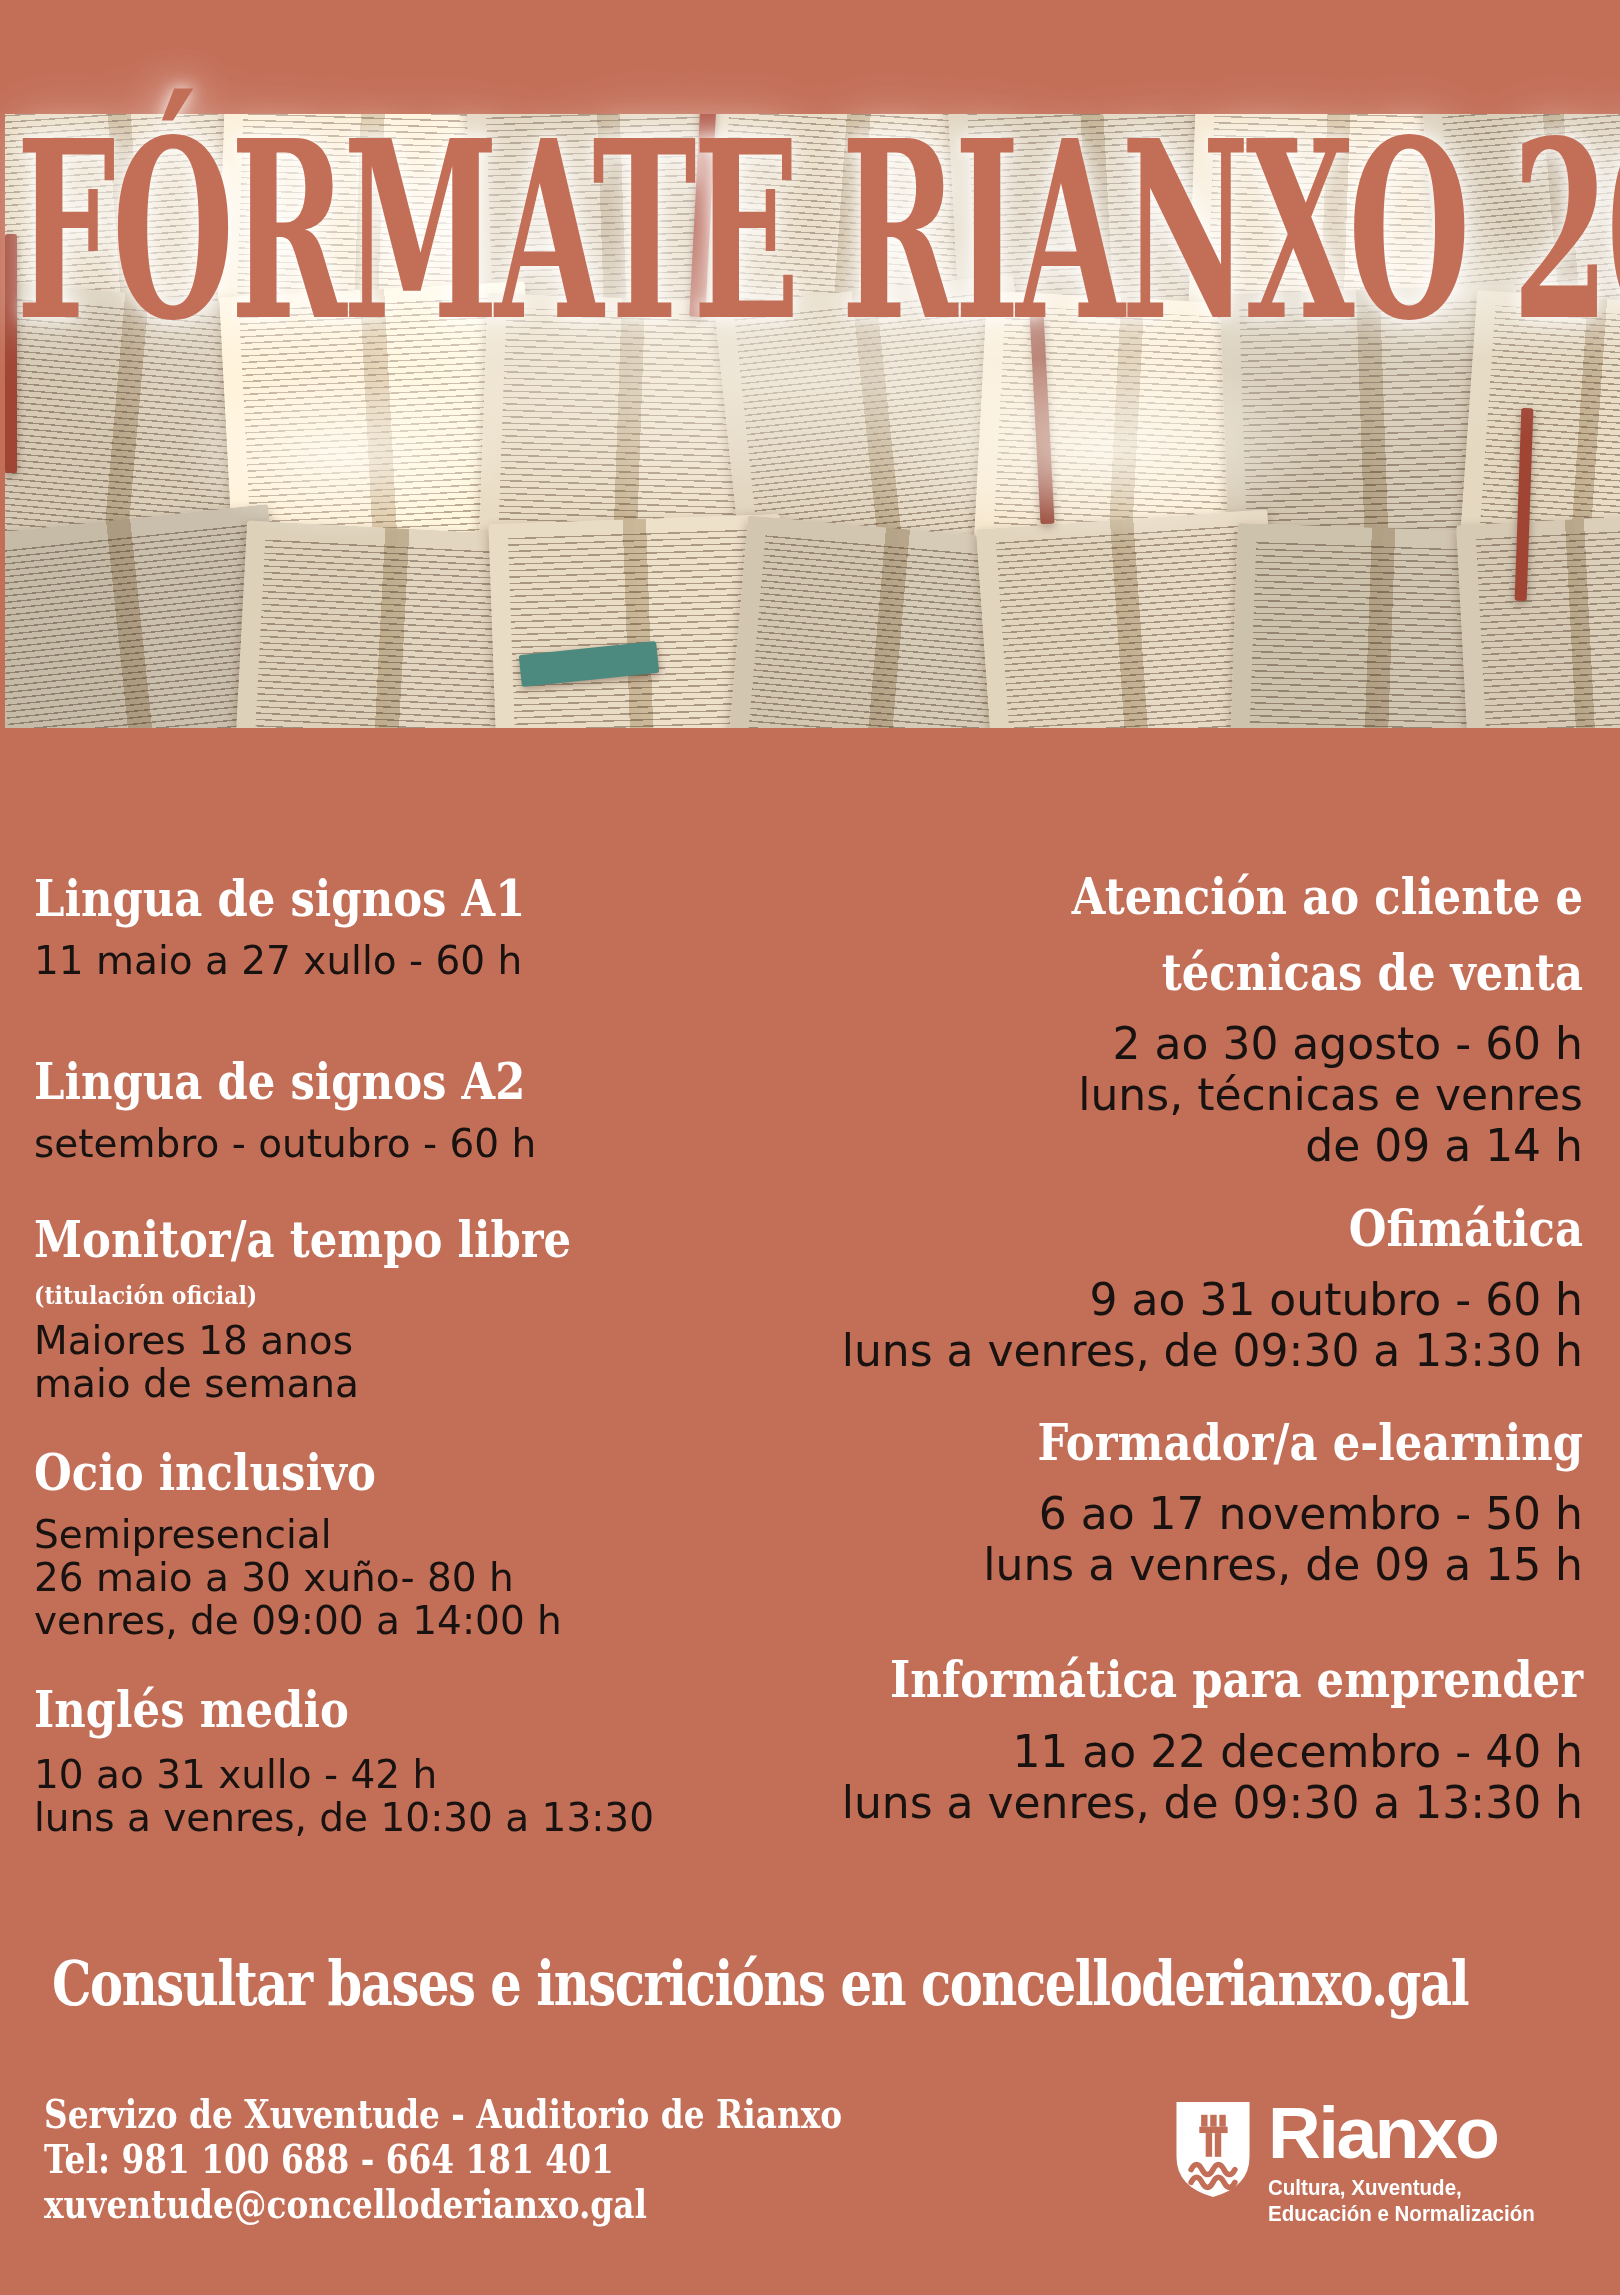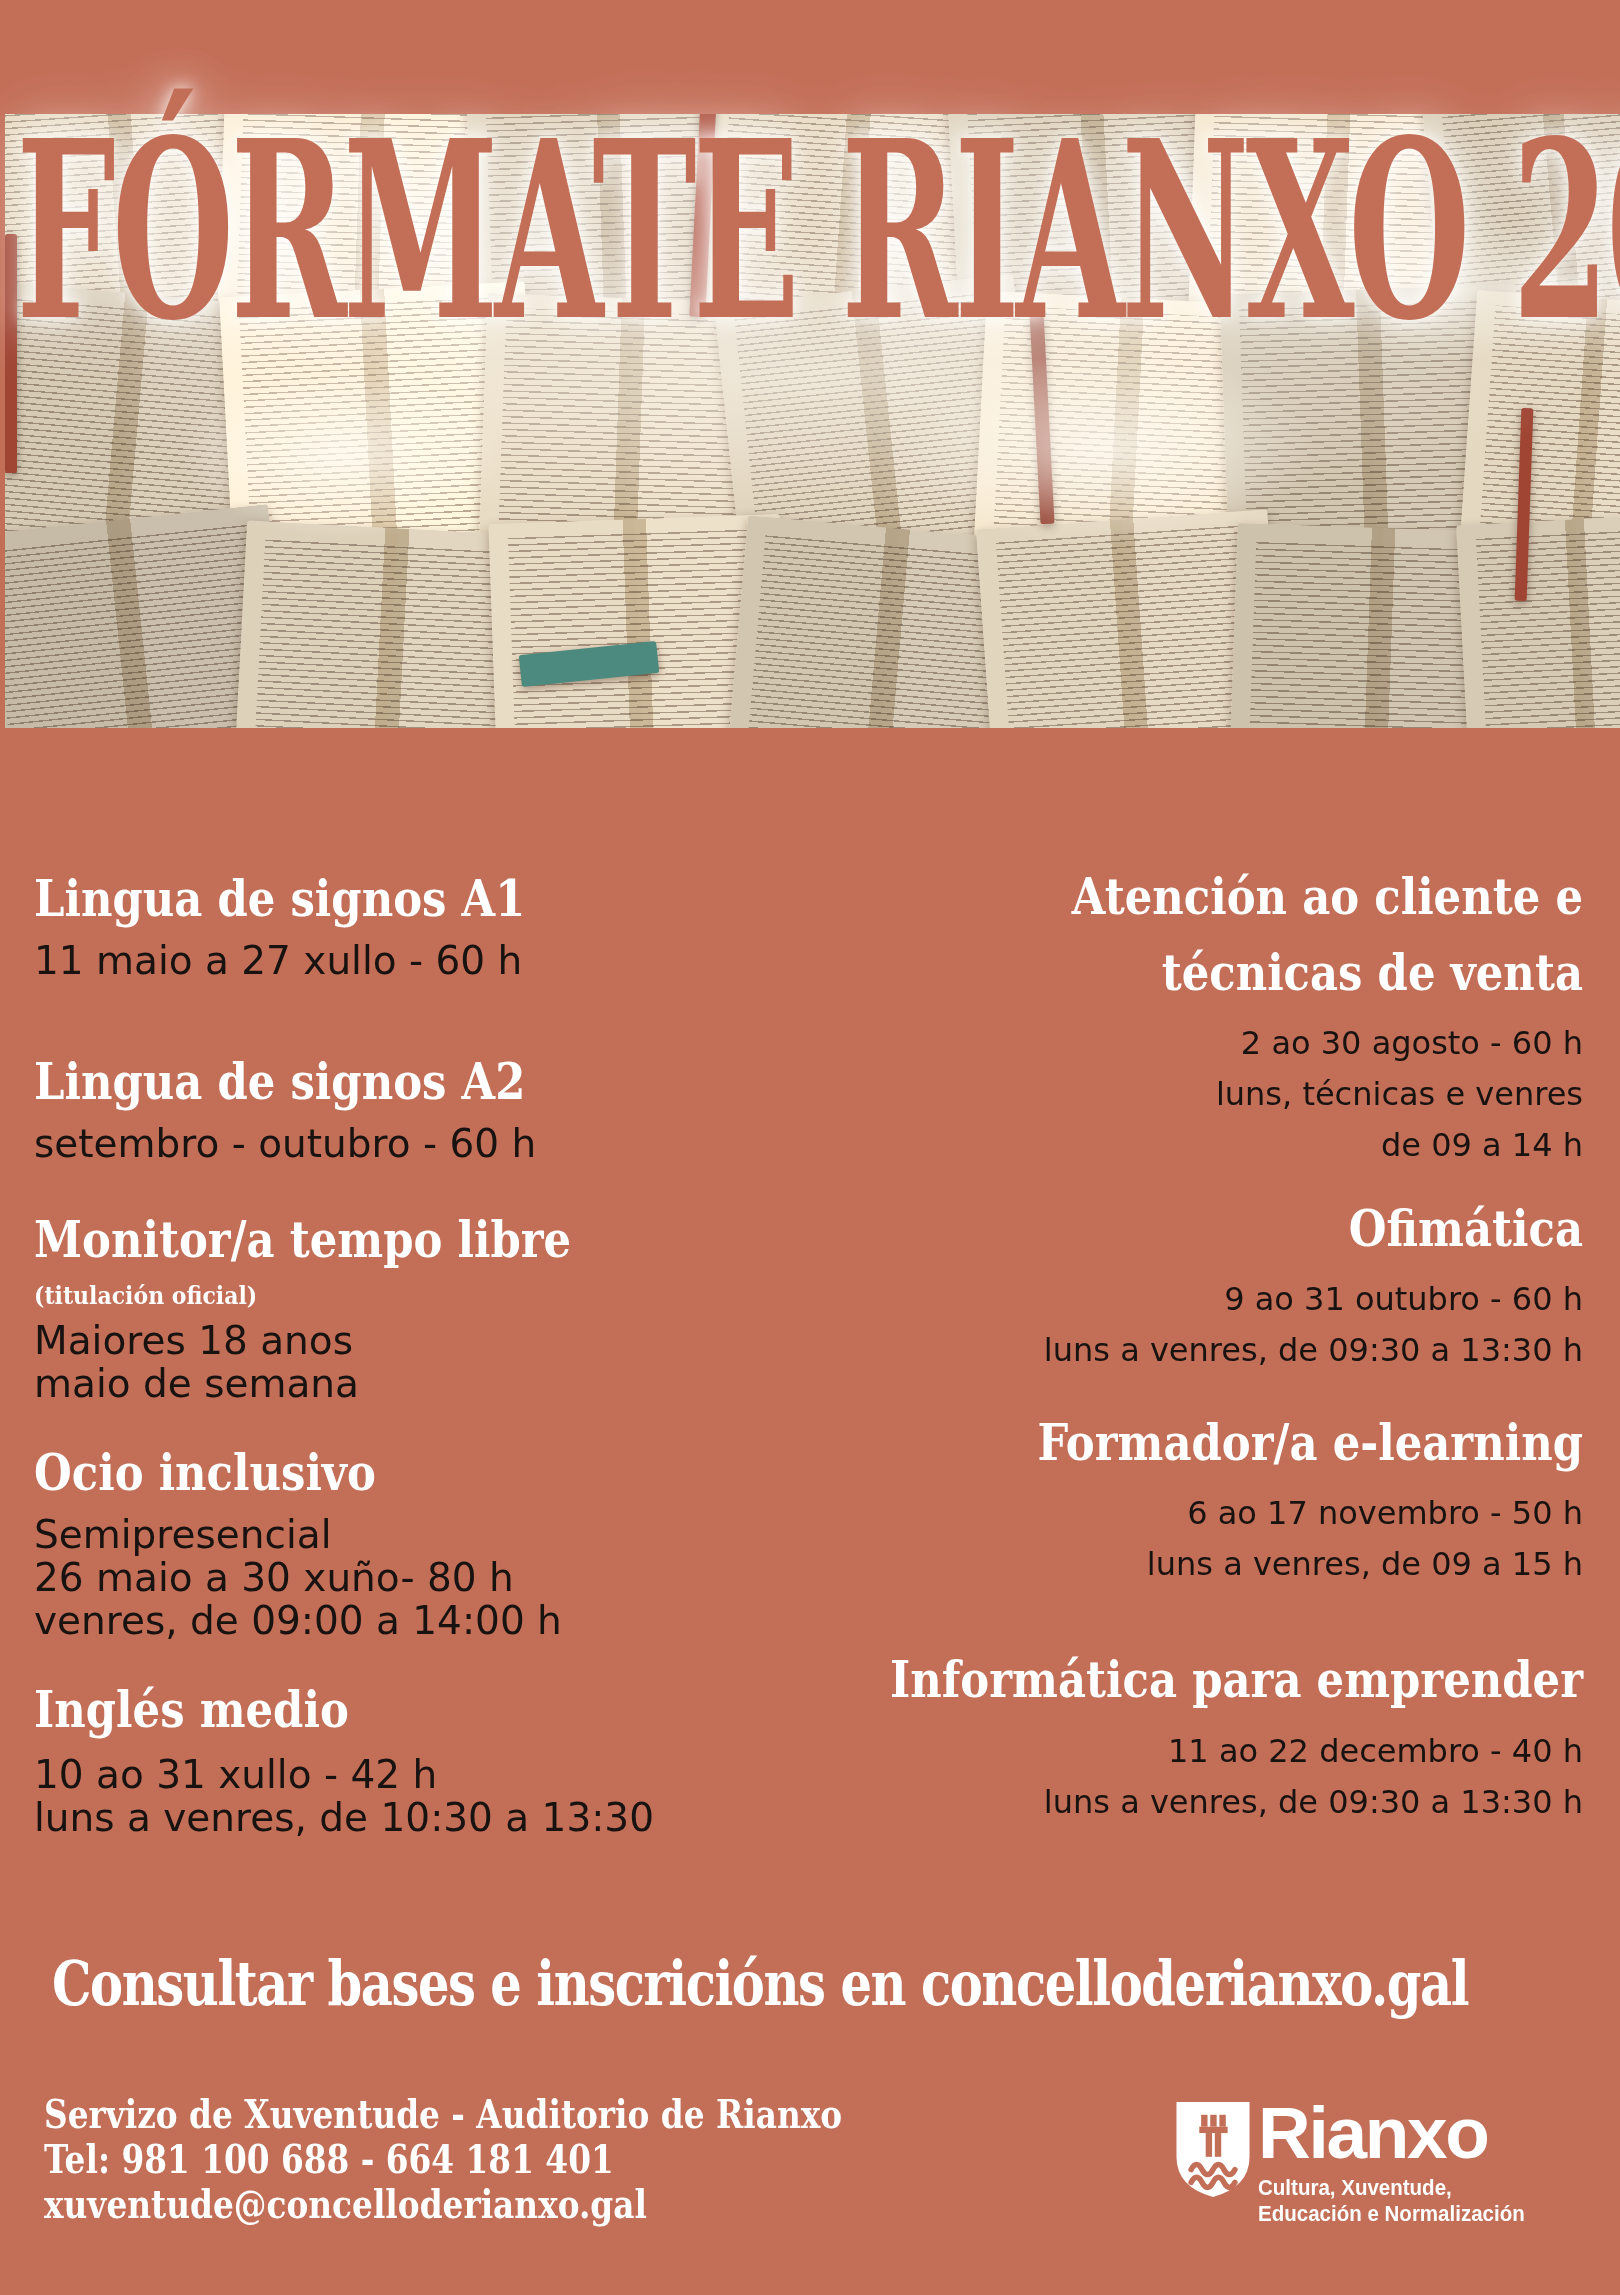--- a/index.html
+++ b/index.html
@@ -38,41 +38,41 @@
   .col-left{position:absolute; left:34px; top:828px; width:773px; color:#181210;margin-top:40px;}
   .col-right{position:absolute; right:37px; top:858px; width:874px; text-align:right; color:#181210;}
   .course h2{
     font-weight:bold; font-size:51px; line-height:60px; color:#fff; margin:0 0 11px 0;
     white-space:nowrap; font-family:"DejaVu Serif", serif;
   }
   .col-left .course h2{transform:scaleX(.85); transform-origin:0 50%;}
   .col-right .course h2{transform:scaleX(.85); transform-origin:100% 50%; line-height:76px; margin:0 0 8.3px 0;}
   .col-right .course h2 span{display:block;}
   .course p{font-family:"DejaVu Sans", sans-serif; font-size:39px; line-height:43px; margin:0;}
-  .col-right .course p{font-size:32px; line-height:51px;}
+  .col-right .course p{font-size:44px; line-height:51px;}
   .course .subtitle{
     font-family:"DejaVu Serif", serif; font-weight:bold; font-size:25px; line-height:32px;
     color:#fff; margin:0 0 7.4px 0; transform:scaleX(.88); transform-origin:0 50%; white-space:nowrap;
   }
   .cl-1{margin-bottom:69px;} .cl-2{margin-bottom:44px;} .cl-3{margin-bottom:37px;} .cl-4{margin-bottom:37px;}
   .cl-5 p:first-of-type{margin-top:14px;}
   .cr-1{margin-bottom:18.4px;} .cr-2{margin-bottom:28px;} .cr-3{margin-bottom:51px;}
   
   .cta{
     position:absolute; left:52px; top:1950px; margin:0; color:#fff;
     font-weight:bold; font-size:62px; line-height:1.1; letter-spacing:-1.8px;
     transform:scaleX(.8); transform-origin:0 50%; white-space:nowrap;
     font-family:"DejaVu Serif", serif;
   }
   .contact{
     position:absolute; left:44px; top:2092px; color:#fff;
     transform:scaleX(.84); transform-origin:0 0; white-space:nowrap;
   }
   .contact p{margin:0; font-weight:bold; font-size:39px; line-height:45px; font-family:"DejaVu Serif", serif;}
-  .logo{position:absolute; left:1171px; top:2098px; display:flex; gap:3px; color:#fff;}
+  .logo{position:absolute; left:1171px; top:2098px; display:flex; gap:13px; color:#fff;}
   .logo-text{display:flex; flex-direction:column;}
   .logo-name{font-family:"Liberation Sans", sans-serif; font-weight:bold; font-size:73px; line-height:69px; letter-spacing:-2.3px;}
   .logo-dept{
     font-family:"Liberation Sans", sans-serif; font-weight:bold; font-size:21.6px; line-height:26px;
     margin-top:8.3px; transform:scaleX(.95); transform-origin:0 0;
   }
 </style>
 </head>
 <body>
 

